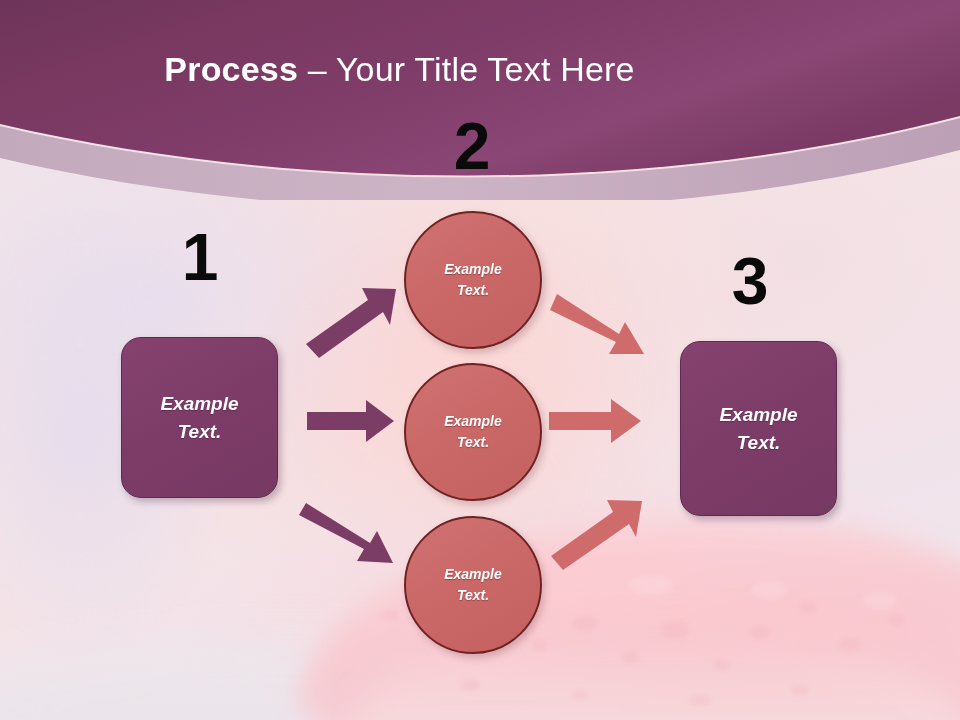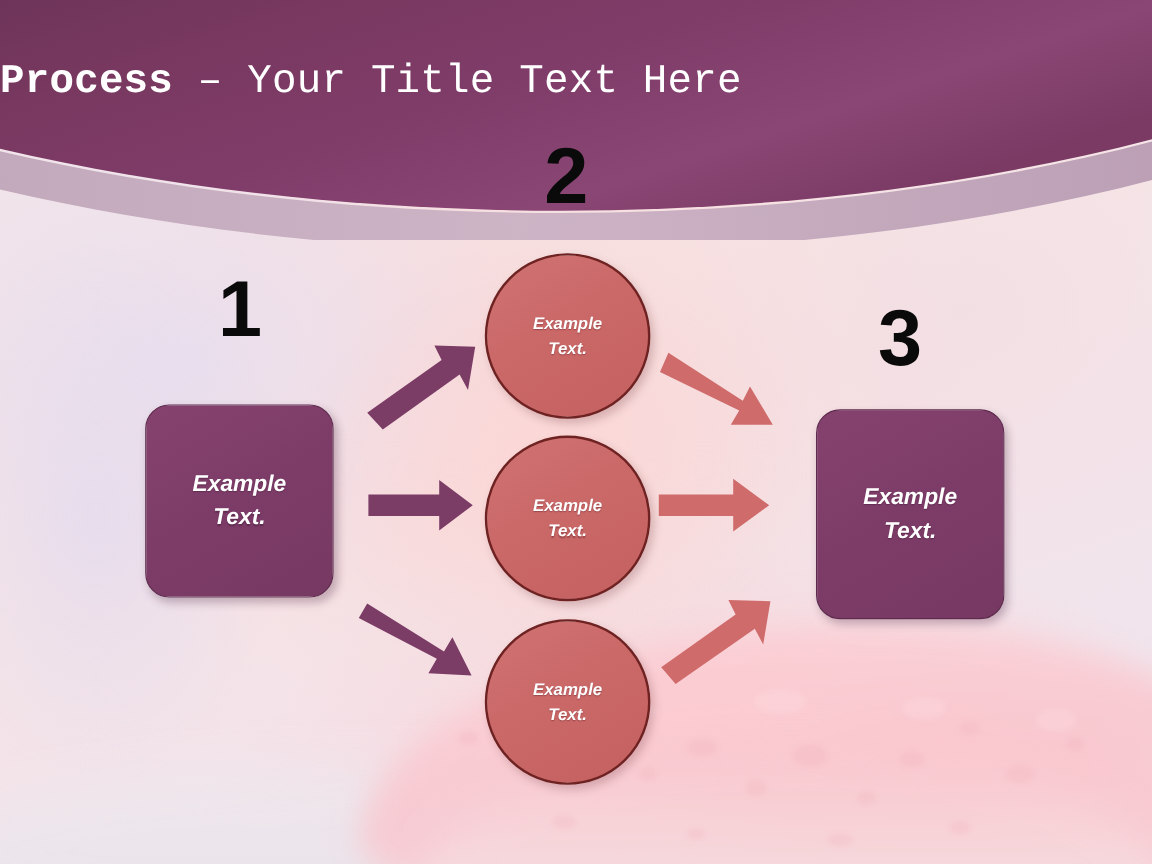--- a/index.html
+++ b/index.html
@@ -70,26 +70,26 @@
     filter:blur(12px);
   }
 
   
   .header-band {
     position:absolute; left:0; top:0; width:960px; height:200px;
   }
   .header-title {
     position:absolute;
     left:0; top:50px; width:799px;
+    text-align:center;
     font-size:34px;
     color:#ffffff;
     letter-spacing:.2px;
     white-space:nowrap;
     z-index:5;
-    font-family:Liberation Mono, monospace;
   }
   .header-title .bold { font-weight:bold; }
   .header-title .light { font-weight:normal; }
 
   
   .step-num {
     position:absolute;
     font-size:66px;
     font-weight:bold;
     color:#0a0a0a;

